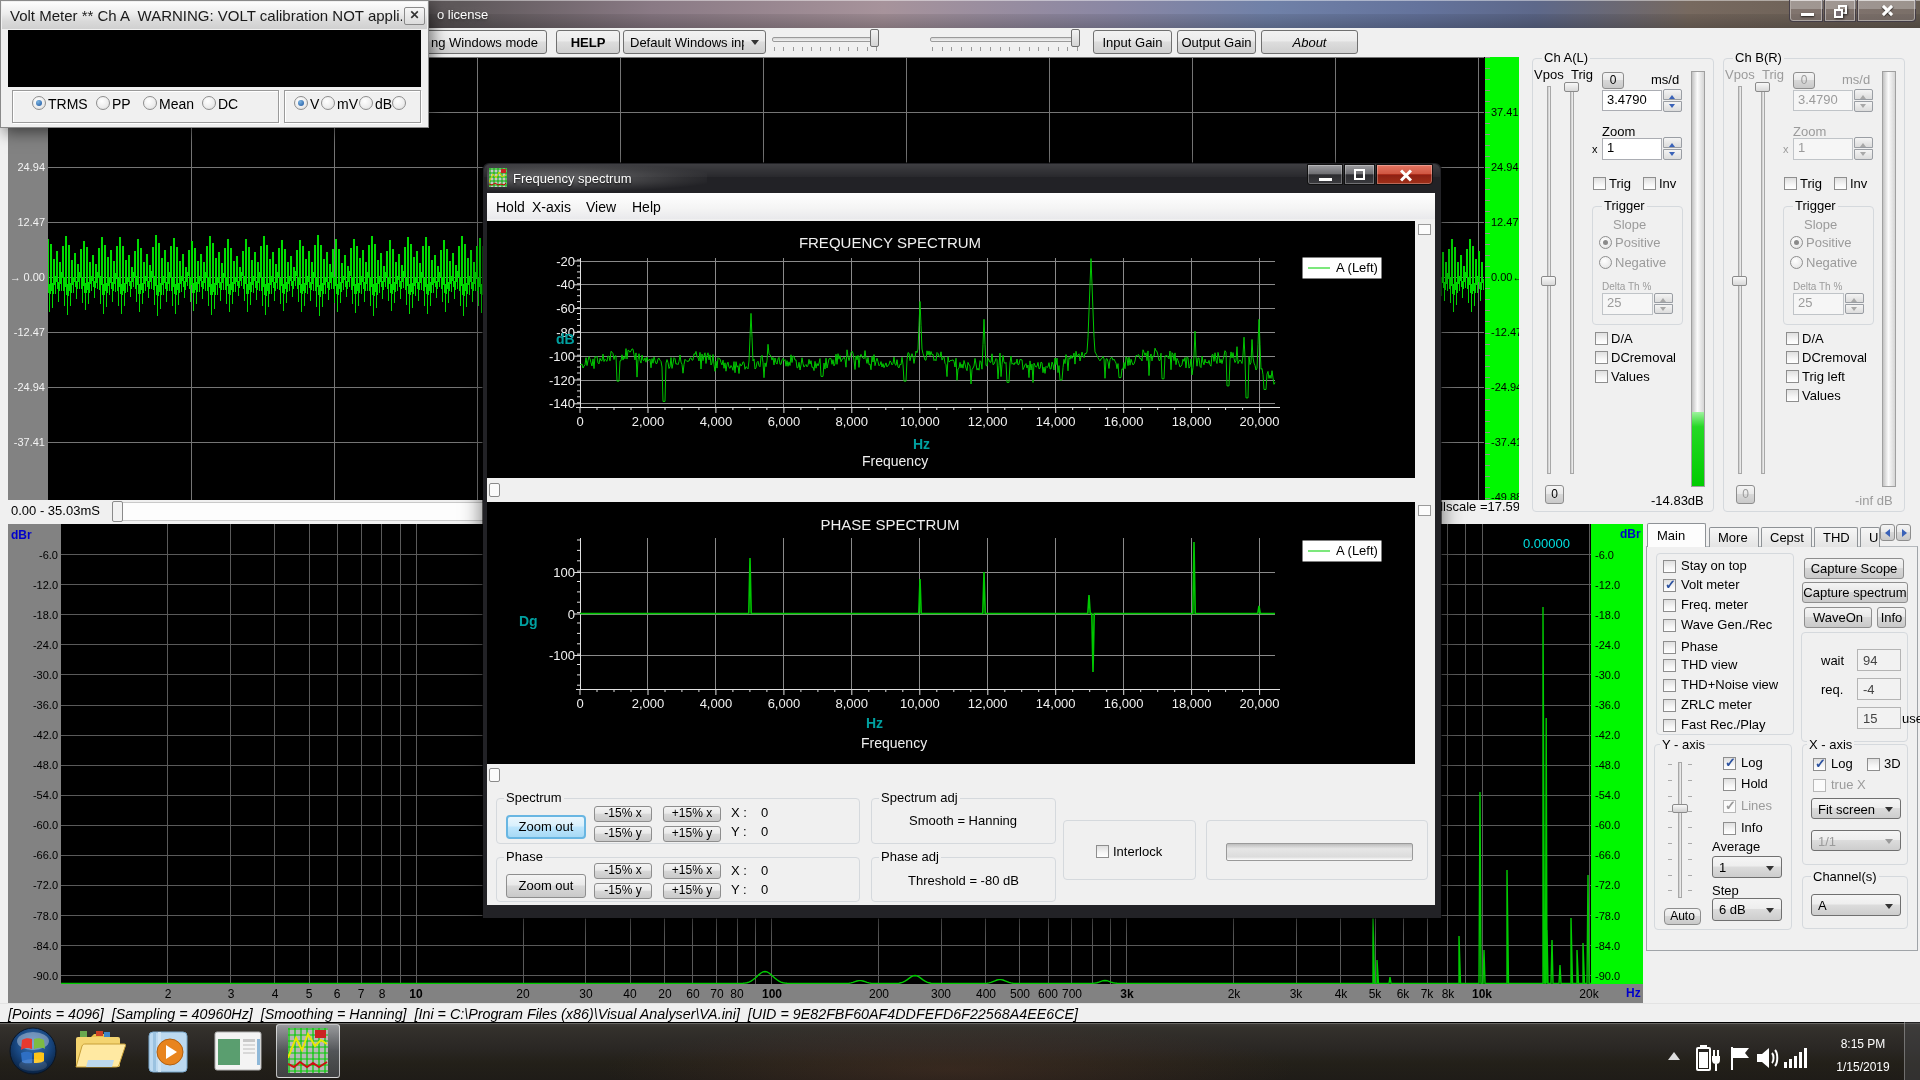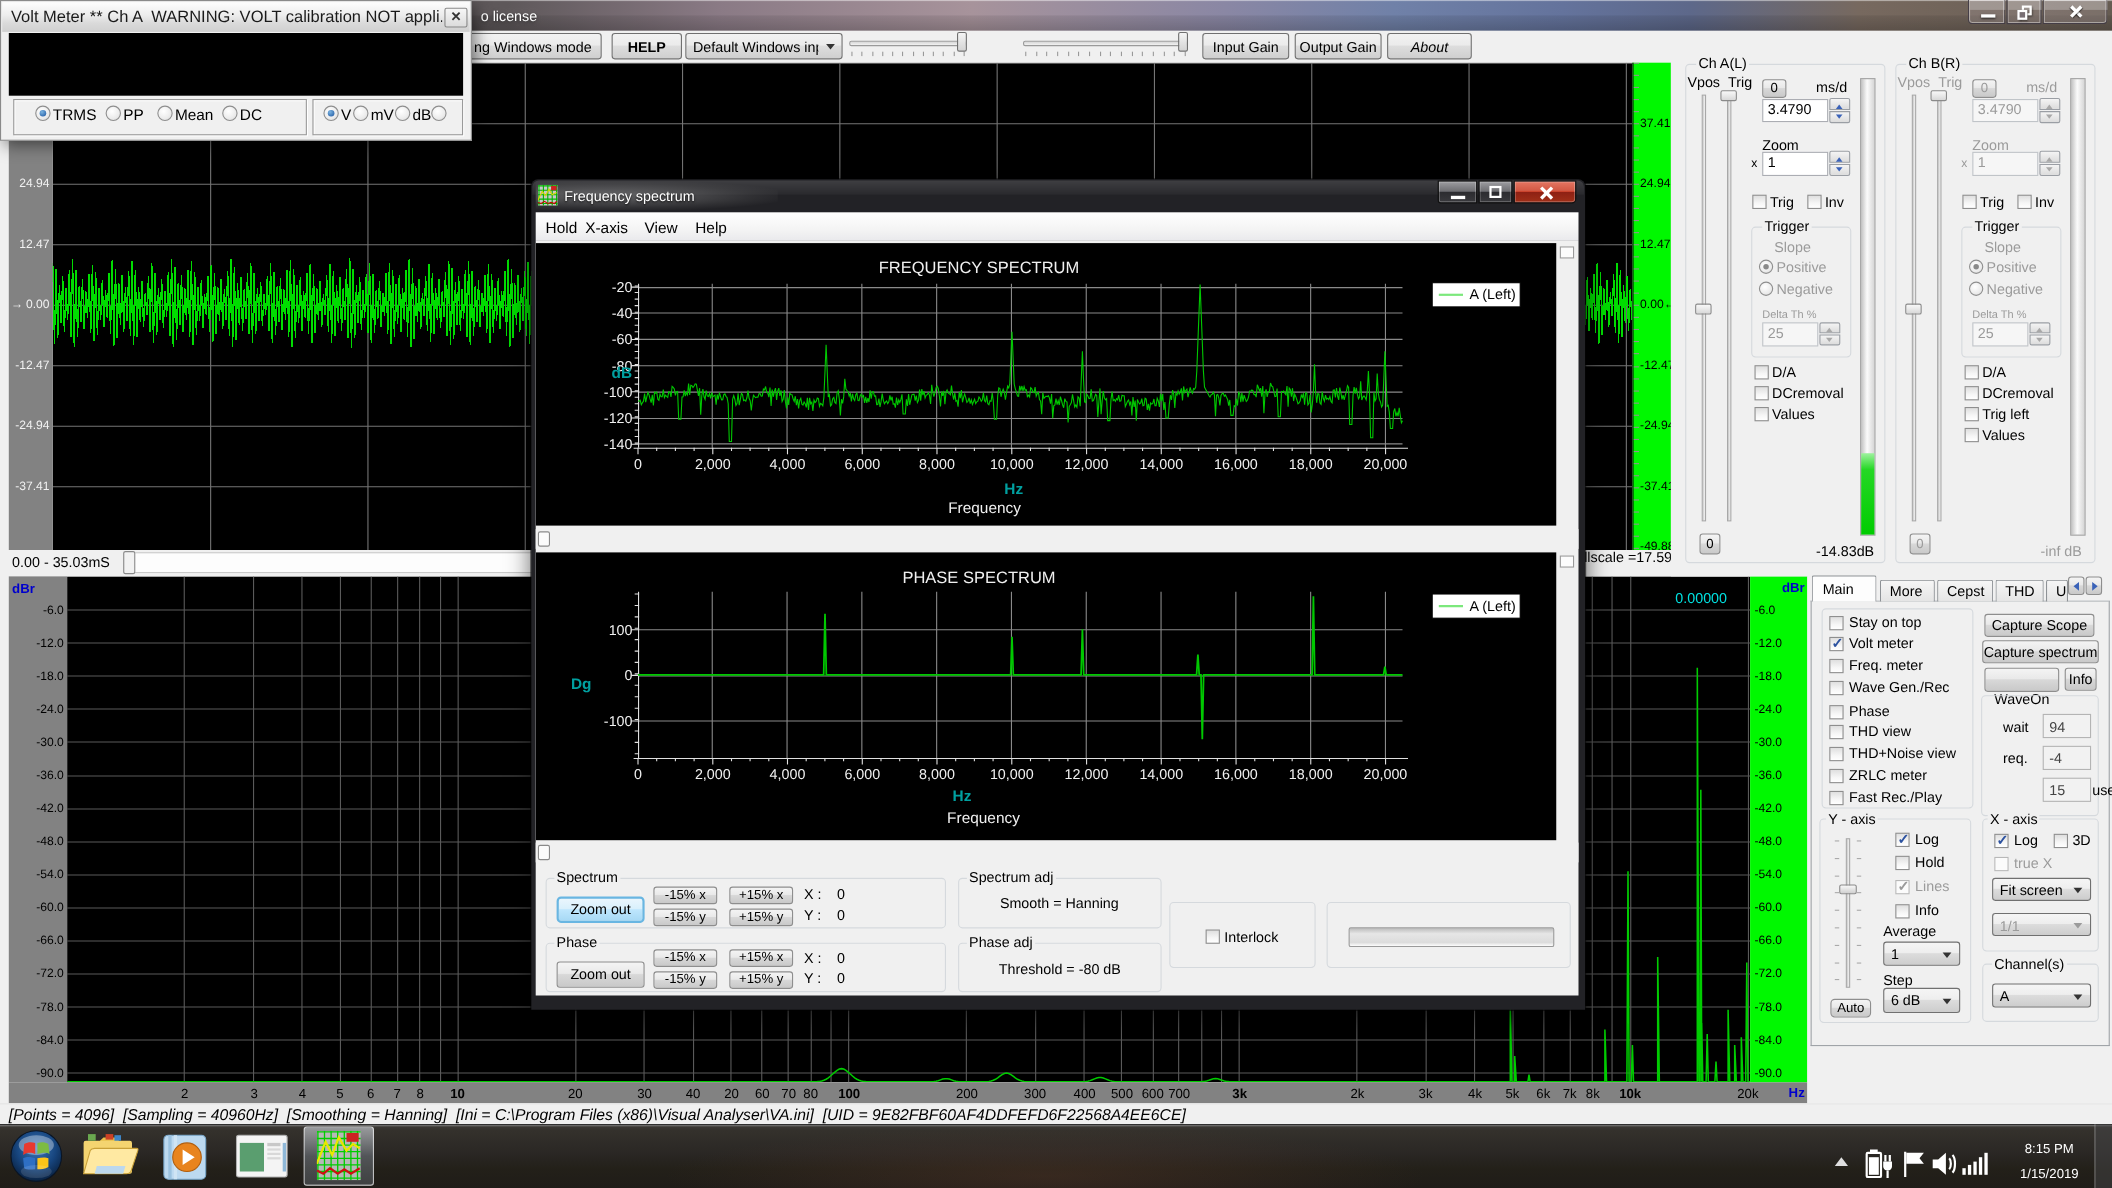--- a/index.html
+++ b/index.html
@@ -79,21 +79,21 @@
     <div class="tick" style="left:1019px;top:47px;width:1px;height:4px;background:#999"></div>
     <div class="tick" style="left:1029px;top:47px;width:1px;height:4px;background:#999"></div>
     <div class="tick" style="left:1038px;top:47px;width:1px;height:4px;background:#999"></div>
     <div class="tick" style="left:1048px;top:47px;width:1px;height:4px;background:#999"></div>
     <div class="tick" style="left:1058px;top:47px;width:1px;height:4px;background:#999"></div>
     <div class="tick" style="left:1067px;top:47px;width:1px;height:4px;background:#999"></div>
     <div class="tick" style="left:1077px;top:47px;width:1px;height:4px;background:#999"></div>
     <div class="abs" style="left:1071px;top:29px;width:9px;height:18px;background:linear-gradient(180deg,#f4f4f4,#d4d4d4);border:1px solid #707070;border-radius:2px;"></div>
 <div class="btn" style="left:1093px;top:30px;width:79px;height:24px;font-size:13px;padding-top:4px;">Input Gain</div>
 <div class="btn" style="left:1177px;top:30px;width:79px;height:24px;font-size:13px;padding-top:4px;">Output Gain</div>
-<div class="btn" style="left:1261px;top:30px;width:77px;height:24px;font-size:13px;font-style:italic;padding-top:4px;">About</div>
+<div class="btn" style="left:1261px;top:30px;width:97px;height:24px;font-size:13px;font-style:italic;padding-top:4px;">About</div>
 <div class="abs" style="left:8px;top:57px;width:40px;height:443px;background:#828282;"></div>
 <div class="abs" style="left:0;top:106px;width:45px;text-align:right;font-size:11px;color:#f2f2f2;">37.41</div>
 <div class="abs" style="left:0;top:161px;width:45px;text-align:right;font-size:11px;color:#f2f2f2;">24.94</div>
 <div class="abs" style="left:0;top:216px;width:45px;text-align:right;font-size:11px;color:#f2f2f2;">12.47</div>
 <div class="abs" style="left:0;top:271px;width:45px;text-align:right;font-size:11px;color:#f2f2f2;">0.00</div>
 <div class="abs" style="left:0;top:326px;width:45px;text-align:right;font-size:11px;color:#f2f2f2;">-12.47</div>
 <div class="abs" style="left:0;top:381px;width:45px;text-align:right;font-size:11px;color:#f2f2f2;">-24.94</div>
 <div class="abs" style="left:0;top:436px;width:45px;text-align:right;font-size:11px;color:#f2f2f2;">-37.41</div>
 <div class="abs" style="left:10px;top:271px;font-size:11px;color:#f2f2f2;">→</div>
 <svg class="abs" style="left:48px;top:57px" width="1436" height="443" viewBox="48 57 1436 443">
@@ -454,21 +454,21 @@
 <div class="cb" style="left:1663px;top:659px;"></div>
 <div class="lbl" style="left:1681px;top:658px;">THD view</div>
 <div class="cb" style="left:1663px;top:679px;"></div>
 <div class="lbl" style="left:1681px;top:678px;">THD+Noise view</div>
 <div class="cb" style="left:1663px;top:699px;"></div>
 <div class="lbl" style="left:1681px;top:698px;">ZRLC meter</div>
 <div class="cb" style="left:1663px;top:719px;"></div>
 <div class="lbl" style="left:1681px;top:718px;">Fast Rec./Play</div>
 <div class="btn2" style="left:1804px;top:558px;width:100px;height:21px;font-size:13px;padding-top:2px;">Capture Scope</div>
 <div class="btn2" style="left:1802px;top:582px;width:106px;height:21px;font-size:13px;padding-top:2px;">Capture spectrum</div>
-<div class="btn2" style="left:1804px;top:607px;width:68px;height:21px;font-size:13px;padding-top:20px;">WaveOn</div>
+<div class="btn2" style="left:1804px;top:607px;width:68px;height:21px;font-size:13px;padding-top:2px;">WaveOn</div>
 <div class="btn2" style="left:1877px;top:607px;width:29px;height:21px;font-size:13px;padding-top:2px;">Info</div>
 <div class="gb" style="left:1801px;top:632px;width:107px;height:110px;"></div>
 <div class="lbl" style="left:1821px;top:654px;">wait</div>
 <div class="abs" style="left:1857px;top:649px;width:44px;height:22px;background:#f2f2f2;border:1px solid #b4b4b4;font-size:13px;color:#444;padding:3px 0 0 5px;">94</div>
 <div class="lbl" style="left:1821px;top:683px;">req.</div>
 <div class="abs" style="left:1857px;top:678px;width:44px;height:22px;background:#f2f2f2;border:1px solid #b4b4b4;font-size:13px;color:#444;padding:3px 0 0 5px;">-4</div>
 <div class="lbl" style="left:1902px;top:712px;text-align:right;">used</div>
 <div class="abs" style="left:1857px;top:707px;width:44px;height:22px;background:#f2f2f2;border:1px solid #b4b4b4;font-size:13px;color:#444;padding:3px 0 0 5px;">15</div>
 <div class="gb" style="left:1654px;top:744px;width:138px;height:186px;"></div>
 <div class="gbl" style="left:1660px;top:738px;">Y - axis</div>

